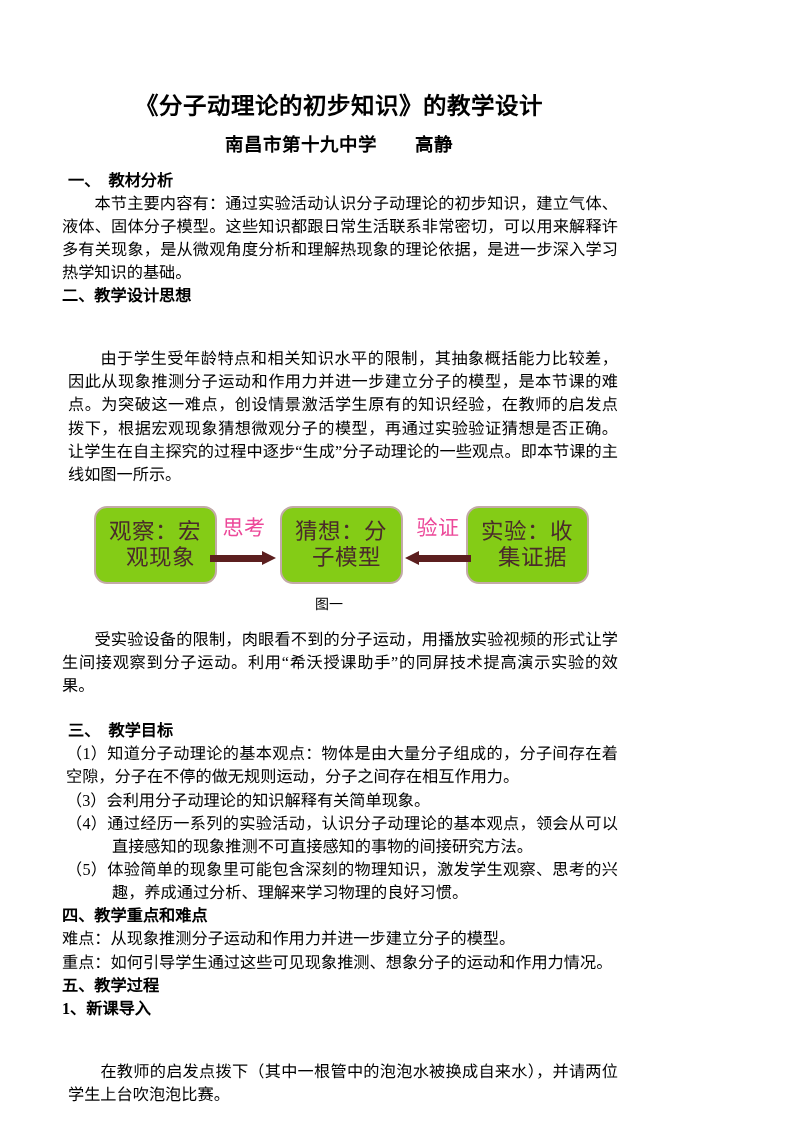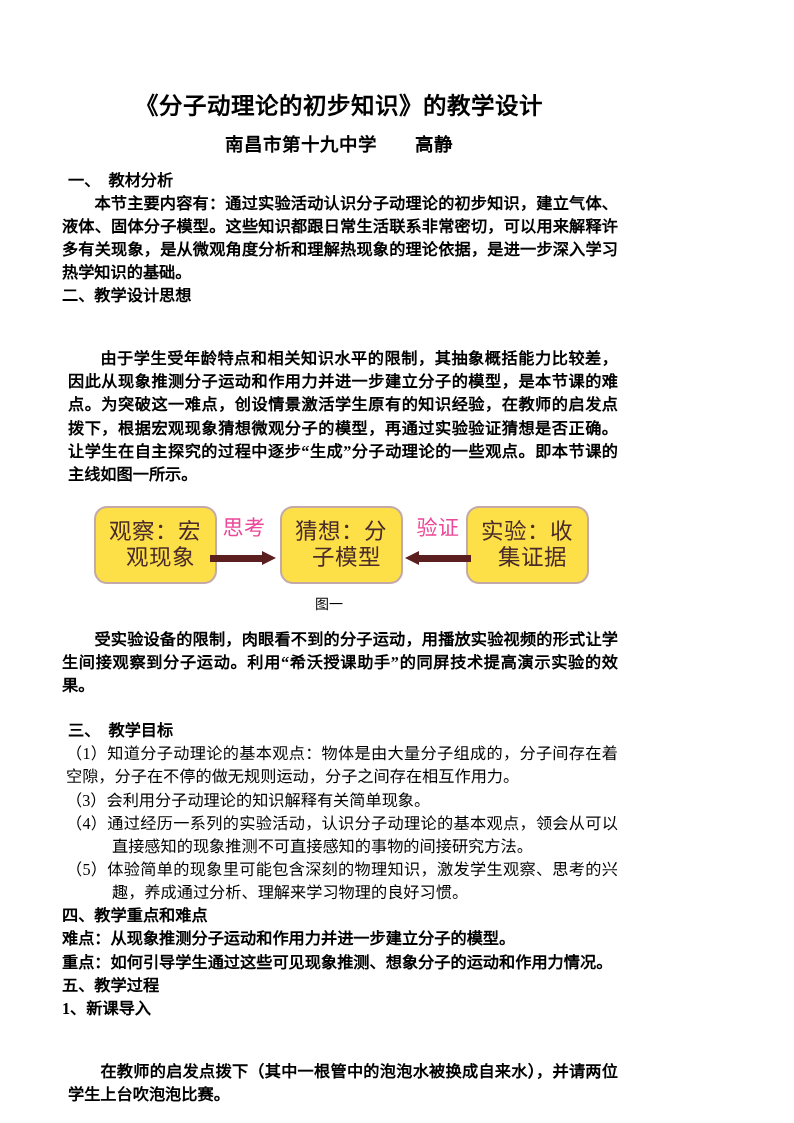--- a/index.html
+++ b/index.html
@@ -52,21 +52,20 @@
   }
   .h-sec.flush { padding-left: 2px; }
 
   p.body {
     font-size: 16.2px;
     line-height: 1.43;
     margin: 0;
     text-align: justify;
     text-justify: inter-ideograph;
     padding-left: 2px;
-    font-weight: bold;
   }
   p.body.indent { text-indent: 2em; }
   p.body.narrow { padding-left: 8px; margin-top: 40px; }
 
   
   p.item {
     font-size: 16.2px;
     line-height: 1.43;
     margin: 0;
     text-align: justify;
@@ -87,21 +86,21 @@
   .flow {
     display: flex;
     align-items: center;
     justify-content: center;
     height: 92px;
     padding-left: 4px;
   }
   .fbox {
     border: 2px solid #c3aaa8;
     border-radius: 13px;
-    background: #fde047;
+    background: #84cc16;
     width: 123px;
     height: 78px;
     box-sizing: border-box;
     display: flex;
     flex-direction: column;
     align-items: center;
     justify-content: center;
     color: #4a2b2b;
     font-size: 22.5px;
     line-height: 1.18;

